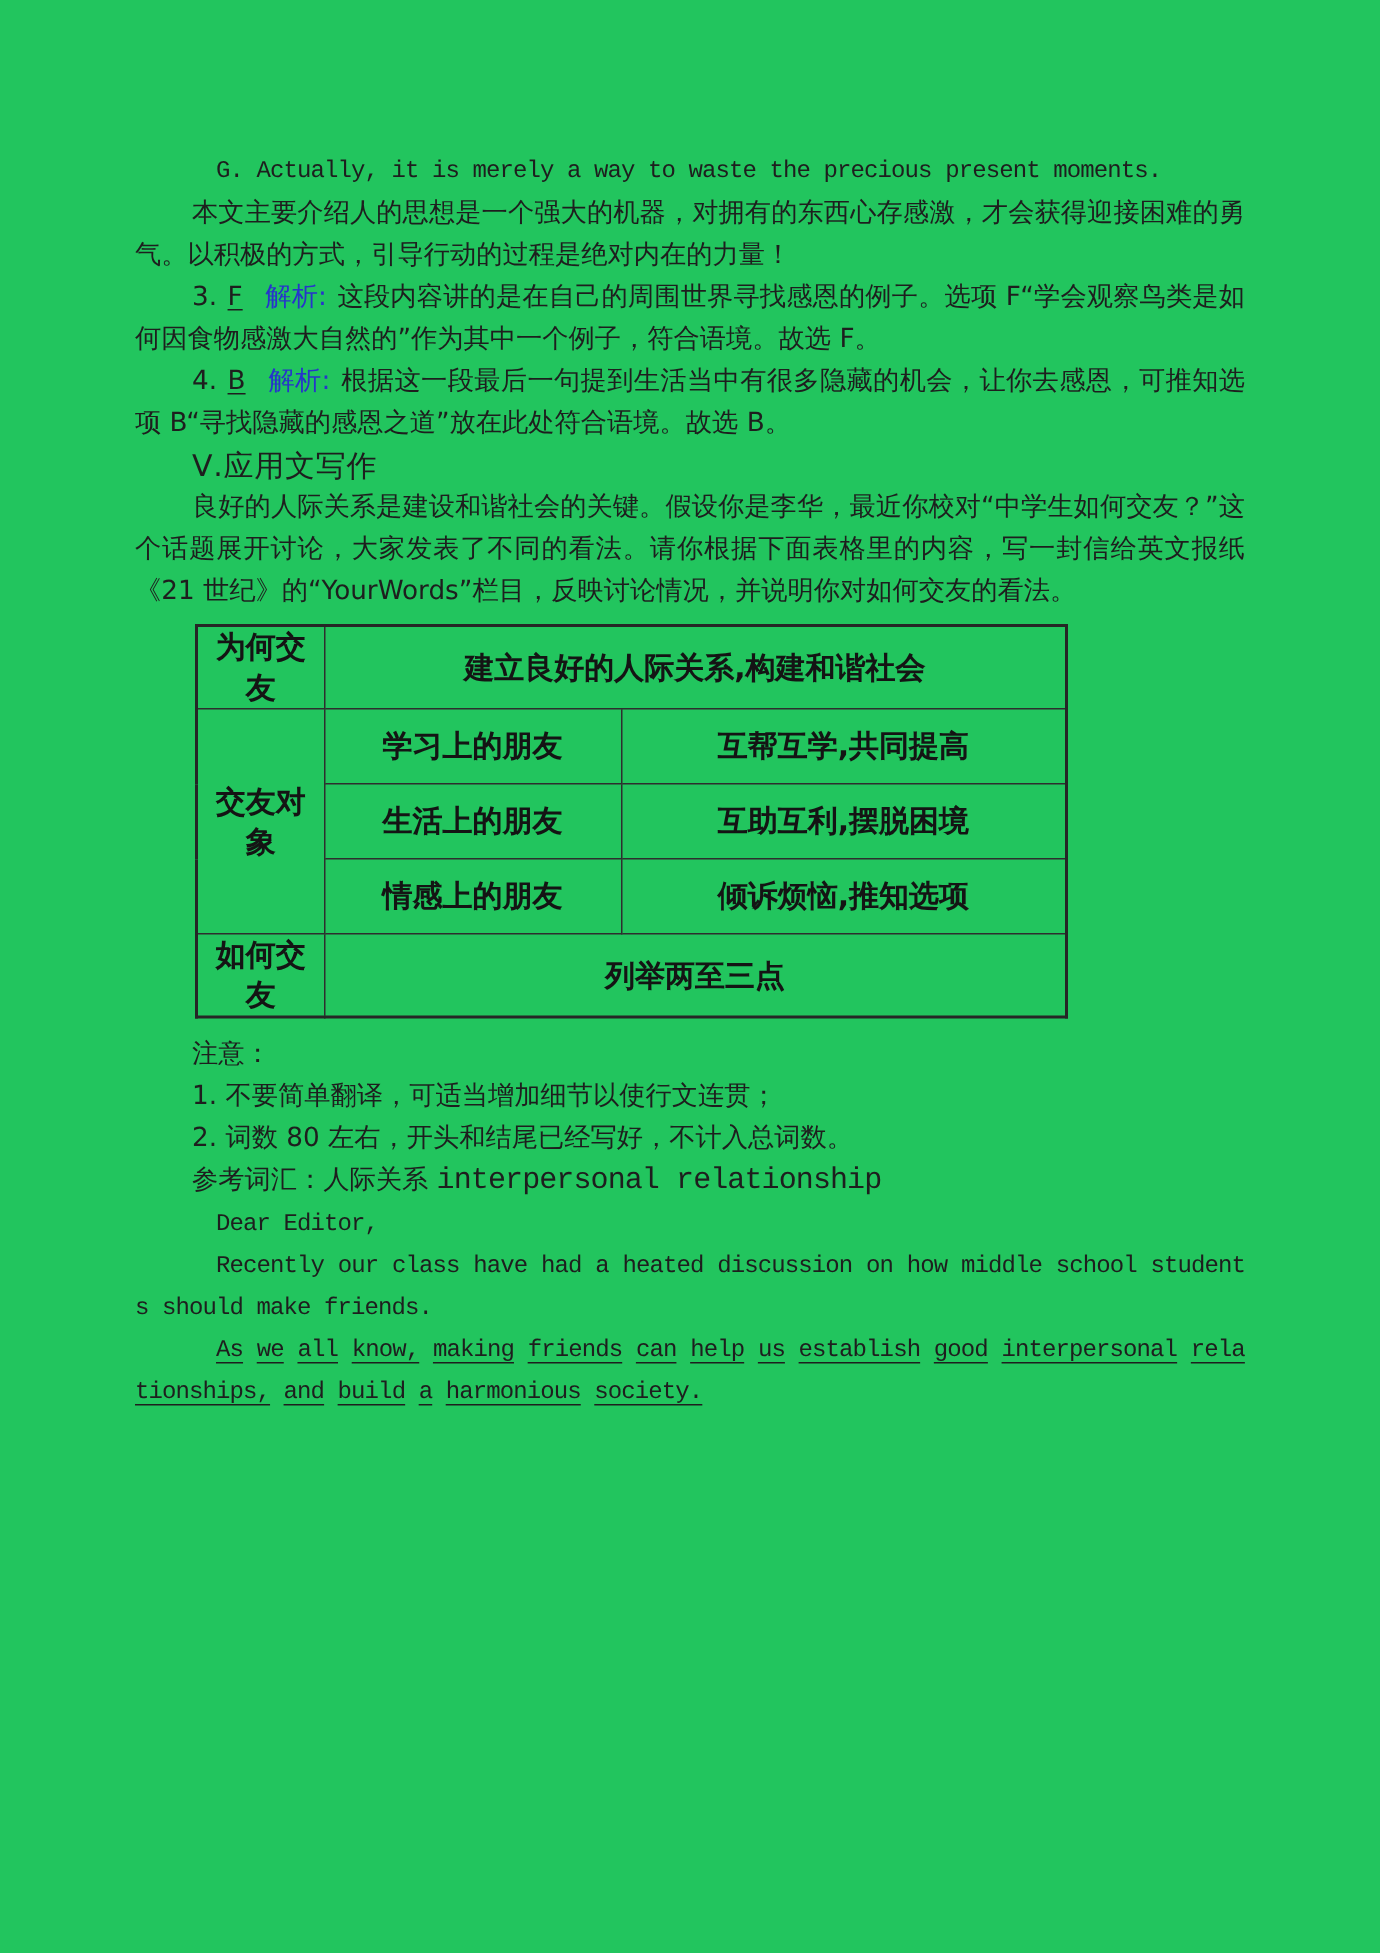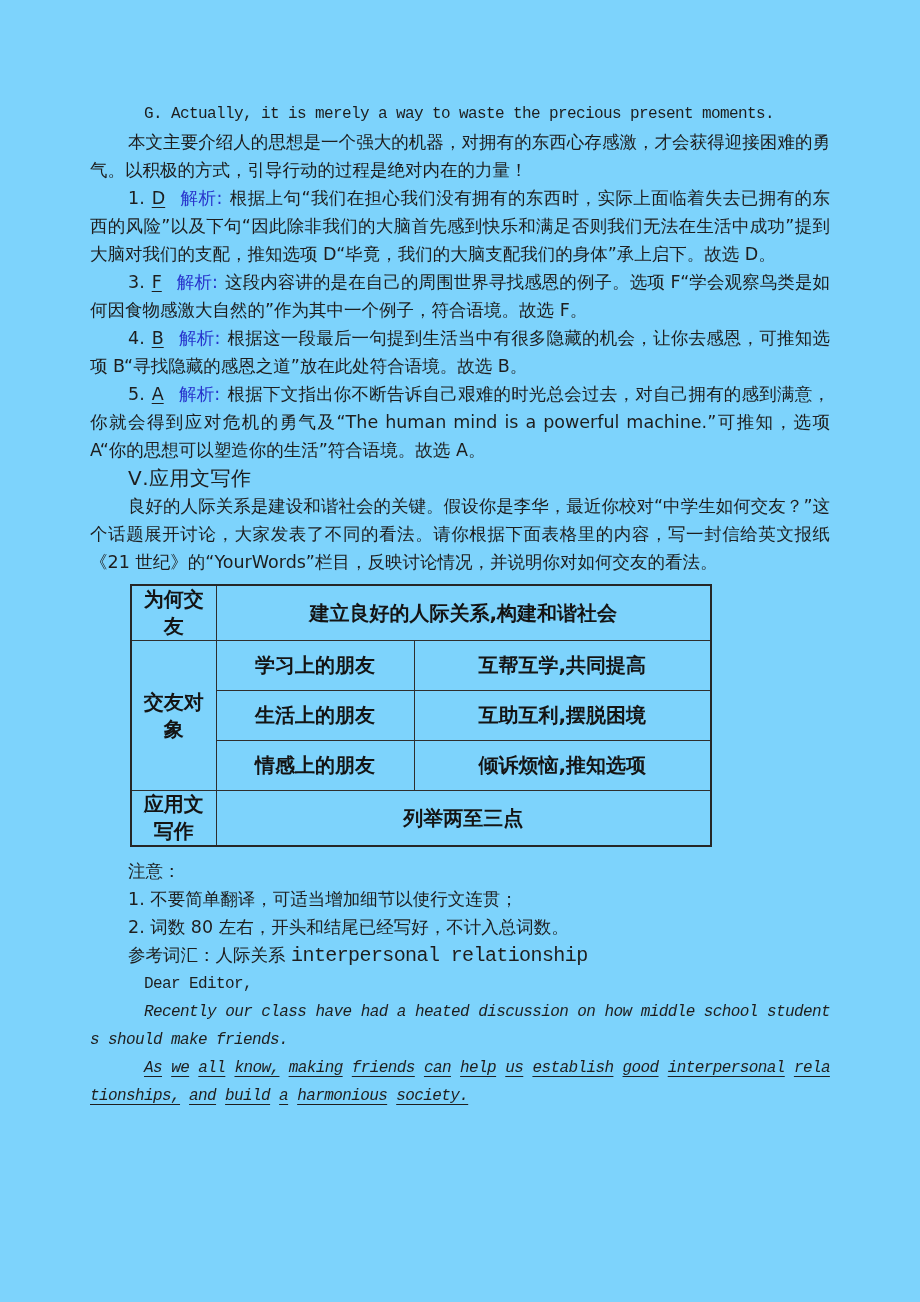--- a/index.html
+++ b/index.html
@@ -1,20 +1,20 @@
 <!DOCTYPE html>
 <html><head>
 <meta charset="utf-8">
 <style>
   html,body { margin:0; padding:0; background:#ffffff; }
   .page {
     position:relative;
     width:920px; height:1302px;
     box-sizing:border-box;
-    background:#7dd3fc;
+    background:#22c55e;
     color:#1e1e1e;
     font-family:"DejaVu Sans", sans-serif;
     padding:100px 90px 0 90px;
     overflow:hidden;
   }
   p { margin:0; font-size:17.5px; line-height:28px; text-align:justify; }
   .indent { text-indent:38px; }
   .mono {
     font-family:"Liberation Mono","DejaVu Sans Mono",monospace;
     font-size:16px; letter-spacing:-0.6px;
@@ -34,40 +34,38 @@
   .qtable td {
     border:1.5px solid #2e2e2e;
     text-align:center; vertical-align:middle;
     font-weight:bold; font-size:20px; color:#141414;
     padding:0 4px;
   }
   .qtable .r-why td { height:40px; }
   .qtable .r-who td { height:49px; }
   .qtable .r-how td { height:47px; }
   .uw { text-decoration:underline; text-underline-offset:4px; }
-  .u-para { word-break:break-all;font-style:italic; }
+  .u-para { word-break:break-all; }
   .en-word { font-family:"Liberation Mono","DejaVu Sans Mono",monospace; font-size:20px; letter-spacing:-0.6px; }
 </style>
 </head>
 <body>
 
 <div class="page">
 
   <p class="mono indent">G. Actually, it is merely a way to waste the precious present moments.</p>
 
   <p class="indent">本文主要介绍人的思想是一个强大的机器，对拥有的东西心存感激，才会获得迎接困难的勇气。以积极的方式，引导行动的过程是绝对内在的力量！</p>
 
-  <p class="indent"><span class="ans-num">1.</span><span class="ans-letter">D</span><span class="jiexi" style="color: rgb(39, 51, 204);">解析:</span><span>根据上句“我们在担心我们没有拥有的东西时，实际上面临着失去已拥有的东西的风险”以及下句“因此除非我们的大脑首先感到快乐和满足否则我们无法在生活中成功”提到大脑对我们的支配，推知选项 D“毕竟，我们的大脑支配我们的身体”承上启下。故选 D。</span></p>
 
 
   <p class="indent"><span class="ans-num">3.</span><span class="ans-letter">F</span><span class="jiexi" style="color: rgb(39, 51, 204);">解析:</span><span>这段内容讲的是在自己的周围世界寻找感恩的例子。选项 F“学会观察鸟类是如何因食物感激大自然的”作为其中一个例子，符合语境。故选 F。</span></p>
 
   <p class="indent"><span class="ans-num">4.</span><span class="ans-letter">B</span><span class="jiexi" style="color: rgb(39, 51, 204);">解析:</span><span>根据这一段最后一句提到生活当中有很多隐藏的机会，让你去感恩，可推知选项 B“寻找隐藏的感恩之道”放在此处符合语境。故选 B。</span></p>
 
-  <p class="indent"><span class="ans-num">5.</span><span class="ans-letter">A</span><span class="jiexi" style="color: rgb(39, 51, 204);">解析:</span><span>根据下文指出你不断告诉自己艰难的时光总会过去，对自己拥有的感到满意，你就会得到应对危机的勇气及“The human mind is a powerful machine.”可推知，选项 A“你的思想可以塑造你的生活”符合语境。故选 A。</span></p>
 
   <p class="indent section-title">Ⅴ.应用文写作</p>
 
   <p class="indent">良好的人际关系是建设和谐社会的关键。假设你是李华，最近你校对“中学生如何交友？”这个话题展开讨论，大家发表了不同的看法。请你根据下面表格里的内容，写一封信给英文报纸《21 世纪》的“YourWords”栏目，反映讨论情况，并说明你对如何交友的看法。</p>
 
   <table class="qtable">
     <colgroup>
       <col style="width:85px">
         <col style="width:198px">
         <col style="width:297px">
@@ -84,21 +82,21 @@
     </tr>
     <tr class="r-who">
       <td>生活上的朋友</td>
       <td>互助互利,摆脱困境</td>
     </tr>
     <tr class="r-who">
       <td>情感上的朋友</td>
       <td>倾诉烦恼,推知选项</td>
     </tr>
     <tr class="r-how">
-      <td>应用文写作</td>
+      <td>如何交友</td>
       <td colspan="2">列举两至三点</td>
     </tr>
   </tbody>
     </table>
 
   <p class="indent">注意：</p>
   <p class="indent">1. 不要简单翻译，可适当增加细节以使行文连贯；</p>
   <p class="indent">2. 词数 80 左右，开头和结尾已经写好，不计入总词数。</p>
 
   <p class="indent"><span>参考词汇：人际关系 </span><span class="en-word">interpersonal relationship</span></p>

